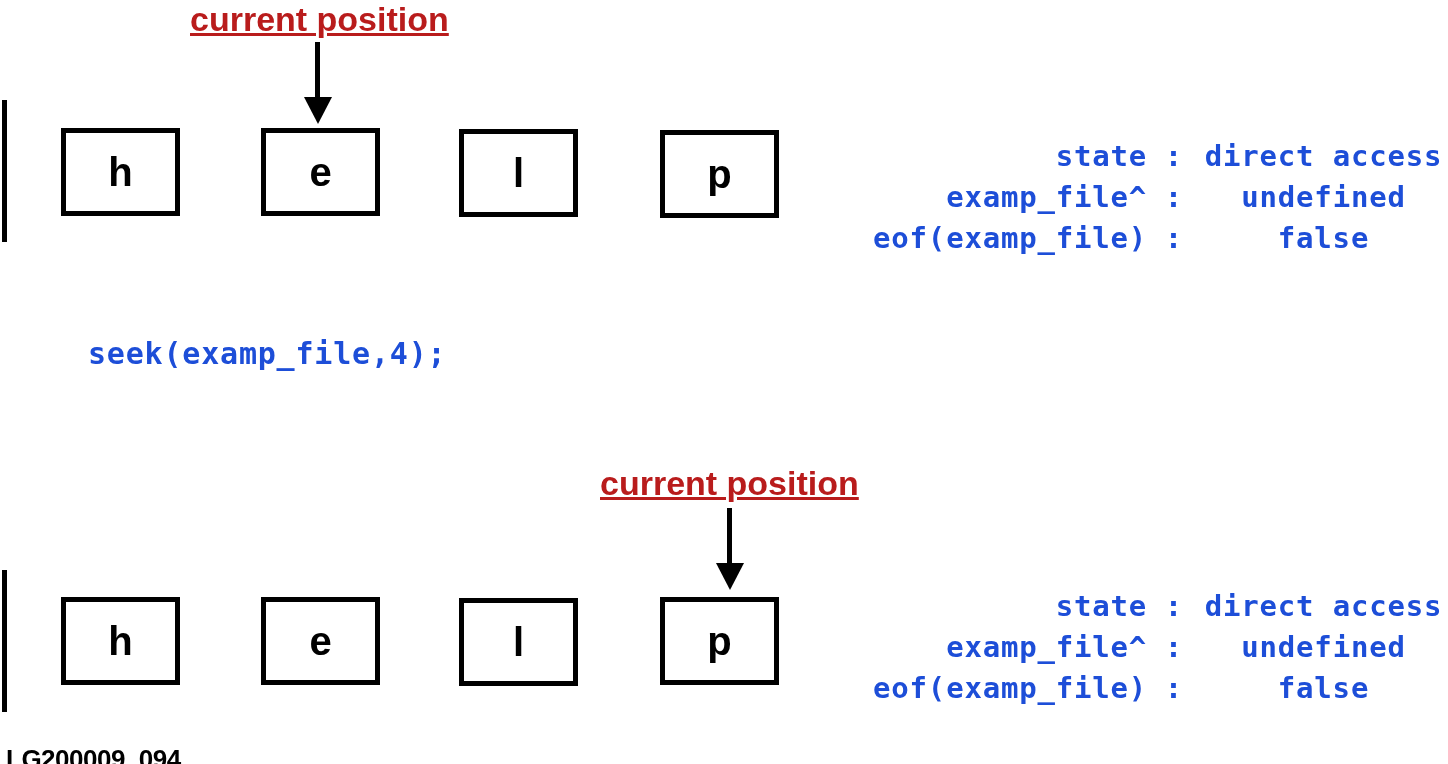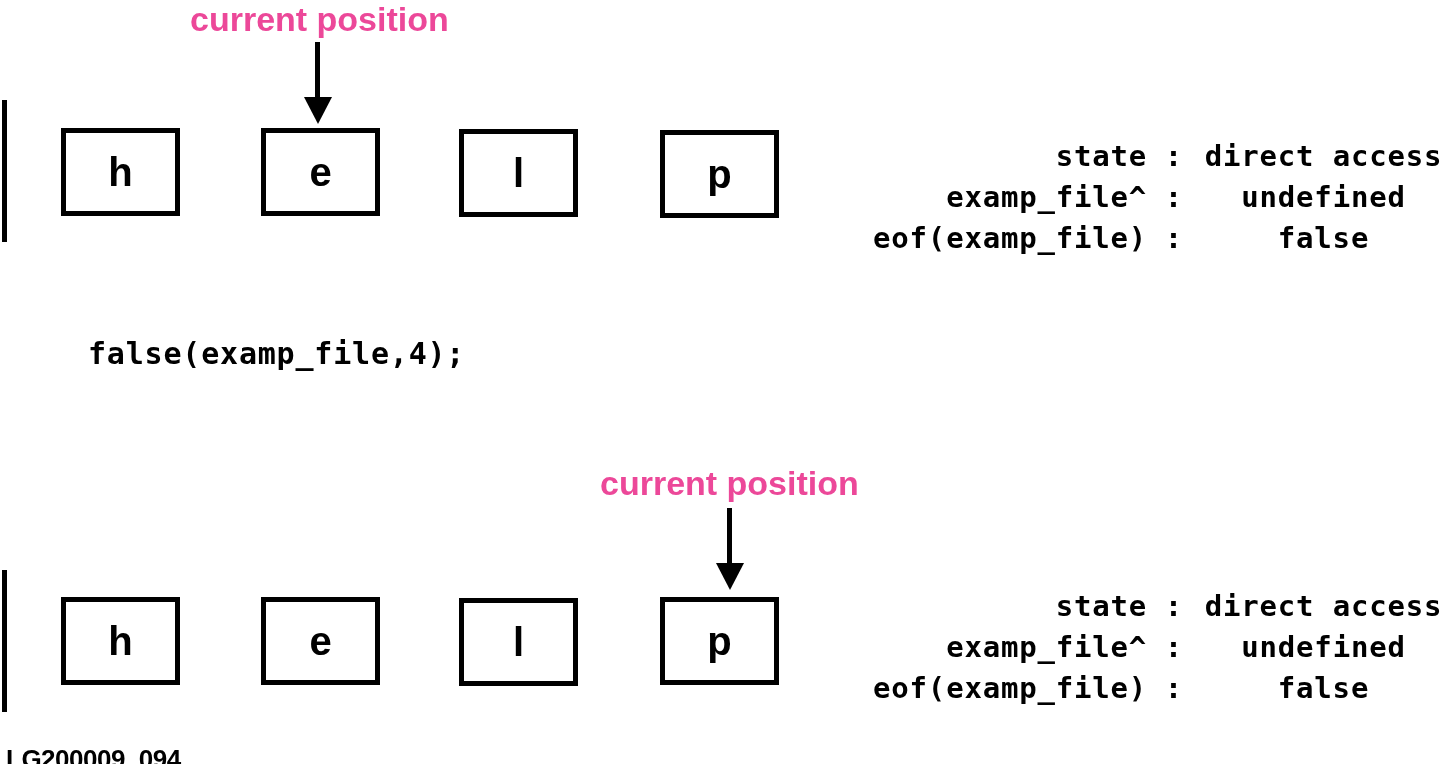--- a/index.html
+++ b/index.html
@@ -14,23 +14,24 @@
     background: #ffffff;
     color: #000000;
     overflow: hidden;
   }
   .abs { position: absolute; }
 
   .pointer-label {
     font-family: "Liberation Sans", sans-serif;
     font-size: 34px;
     font-weight: 600;
-    color: #ec4899;
+    color: #b91c1c;
     white-space: nowrap;
     letter-spacing: 0px;
+    text-decoration: underline;
   }
   .arrow-line {
     width: 5px;
     background: #000;
   }
   .arrow-head {
     width: 0;
     height: 0;
     border-left: 14px solid transparent;
     border-right: 14px solid transparent;
@@ -52,21 +53,21 @@
     font-size: 40px;
     font-weight: 600;
     background: #fff;
   }
   .mono {
     font-family: "DejaVu Sans Mono", monospace;
     font-weight: bold;
     font-size: 29px;
     letter-spacing: 0.8px;
     white-space: nowrap;
-    color: #000000;
+    color: #1d4ed8;
   }
   .state-block {
     width: 590px;
   }
   .state-row {
     display: flex;
     align-items: baseline;
     height: 41px;
     line-height: 41px;
   }
@@ -122,21 +123,21 @@
       <span class="state-sep">:</span>
       <span class="state-value">undefined</span>
     </div>
     <div class="state-row">
       <span class="state-label">eof(examp_file)</span>
       <span class="state-sep">:</span>
       <span class="state-value">false</span>
     </div>
   </div>
 
-  <div class="abs mono code-line" style="left:88px; top:336px;">false(examp_file,4);</div>
+  <div class="abs mono code-line" style="left:88px; top:336px;">seek(examp_file,4);</div>
 
   <div class="abs pointer-label" style="left:600px; top:464px;">current position</div>
 
   <div class="abs arrow-line" style="left:727px; top:508px; height:58px;"></div>
   <div class="abs arrow-head" style="left:716px; top:563px;"></div>
 
   <div class="abs file-bar" style="left:2px; top:570px; height:142px;"></div>
 
   <div class="abs cell" style="left:61px; top:597px;">h</div>
   <div class="abs cell" style="left:261px; top:597px;">e</div>

